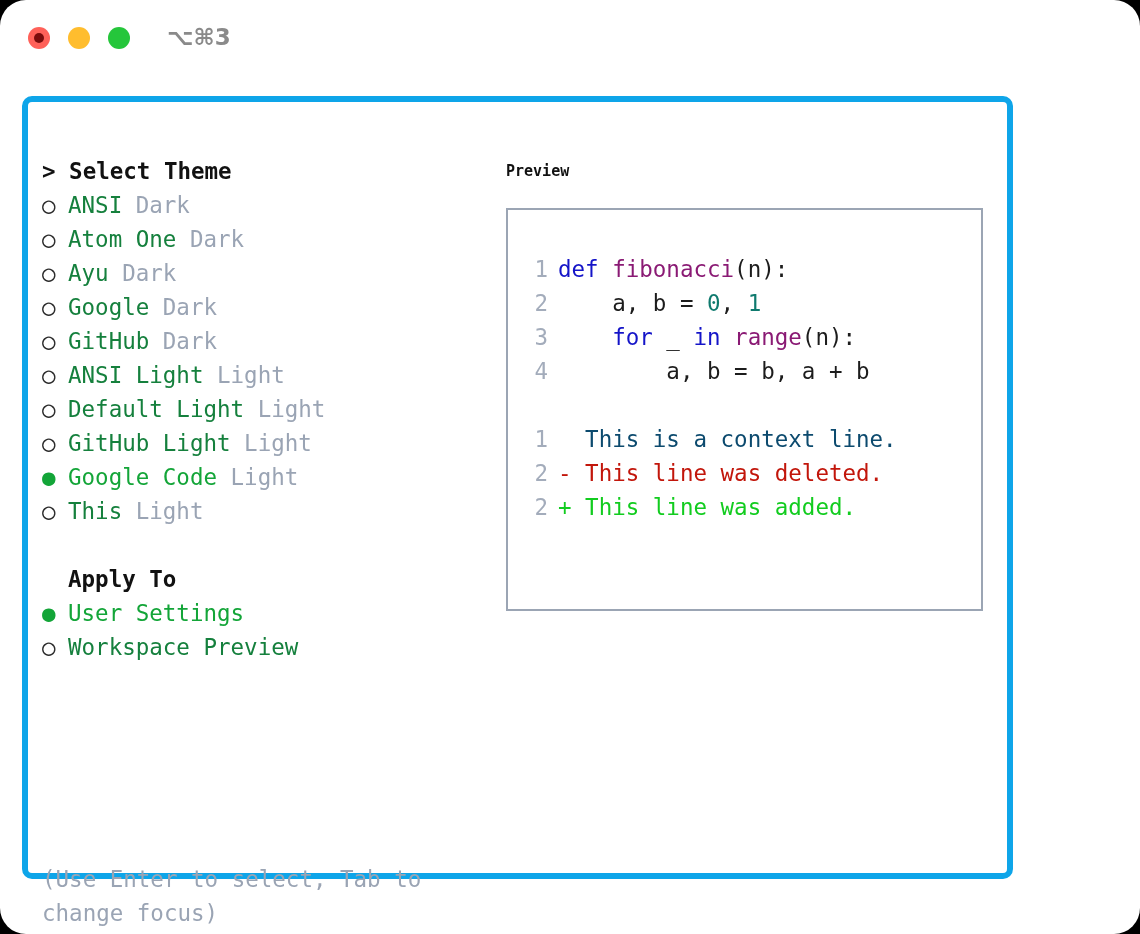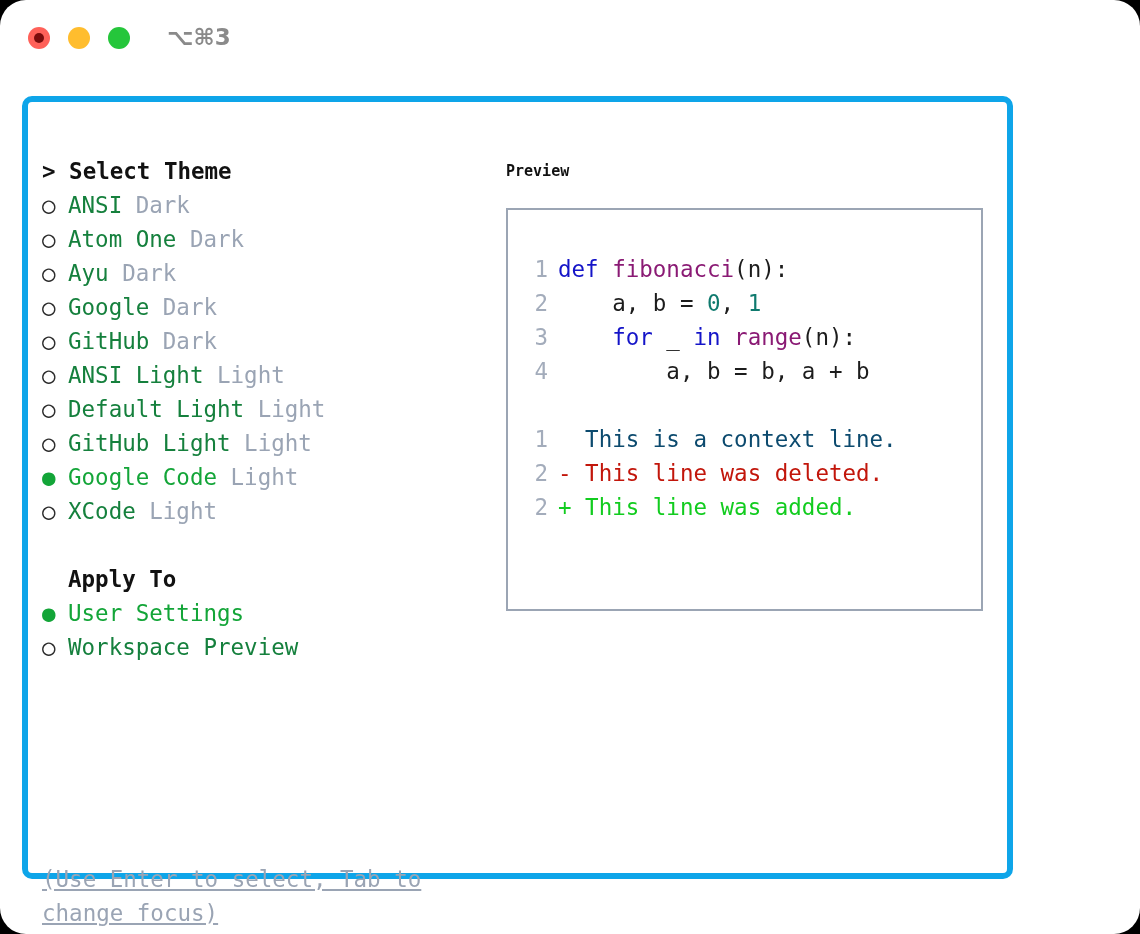--- a/index.html
+++ b/index.html
@@ -110,21 +110,20 @@
 
   
   #hint-block {
     position: absolute;
     left: 14px;
     top: 760px;
     width: 420px;
     font-size: 22.5px;
     line-height: 34px;
     color: #9aa4b4;
-    text-decoration: underline;
   }
 
   
   #preview-column {
     position: absolute;
     left: 478px;
     top: 52px;
     width: 500px;
   }
   #preview-heading {
@@ -190,21 +189,21 @@
       <div id="theme-list">
           <div class="row"><span class="bullet">○</span><span class="theme-name">ANSI</span> <span class="variant">Dark</span></div>
           <div class="row"><span class="bullet">○</span><span class="theme-name">Atom One</span> <span class="variant">Dark</span></div>
           <div class="row"><span class="bullet">○</span><span class="theme-name">Ayu</span> <span class="variant">Dark</span></div>
           <div class="row"><span class="bullet">○</span><span class="theme-name">Google</span> <span class="variant">Dark</span></div>
           <div class="row"><span class="bullet">○</span><span class="theme-name">GitHub</span> <span class="variant">Dark</span></div>
           <div class="row"><span class="bullet">○</span><span class="theme-name">ANSI Light</span> <span class="variant">Light</span></div>
           <div class="row"><span class="bullet">○</span><span class="theme-name">Default Light</span> <span class="variant">Light</span></div>
           <div class="row"><span class="bullet">○</span><span class="theme-name">GitHub Light</span> <span class="variant">Light</span></div>
           <div class="row"><span class="bullet selected">●</span><span class="theme-name selected">Google Code</span> <span class="variant">Light</span></div>
-          <div class="row"><span class="bullet">○</span><span class="theme-name">XCode</span> <span class="variant">Light</span></div>
+          <div class="row"><span class="bullet">○</span><span class="theme-name">This</span> <span class="variant">Light</span></div>
         </div>
 
       <div class="spacer-row"></div>
 
       <div class="row section-title" style="padding-left:26px;">Apply To</div>
       <div id="apply-list">
           <div class="row"><span class="bullet selected">●</span><span class="theme-name selected">User Settings</span></div>
           <div class="row"><span class="bullet">○</span><span class="theme-name">Workspace Preview</span></div>
         </div>
     </div>

